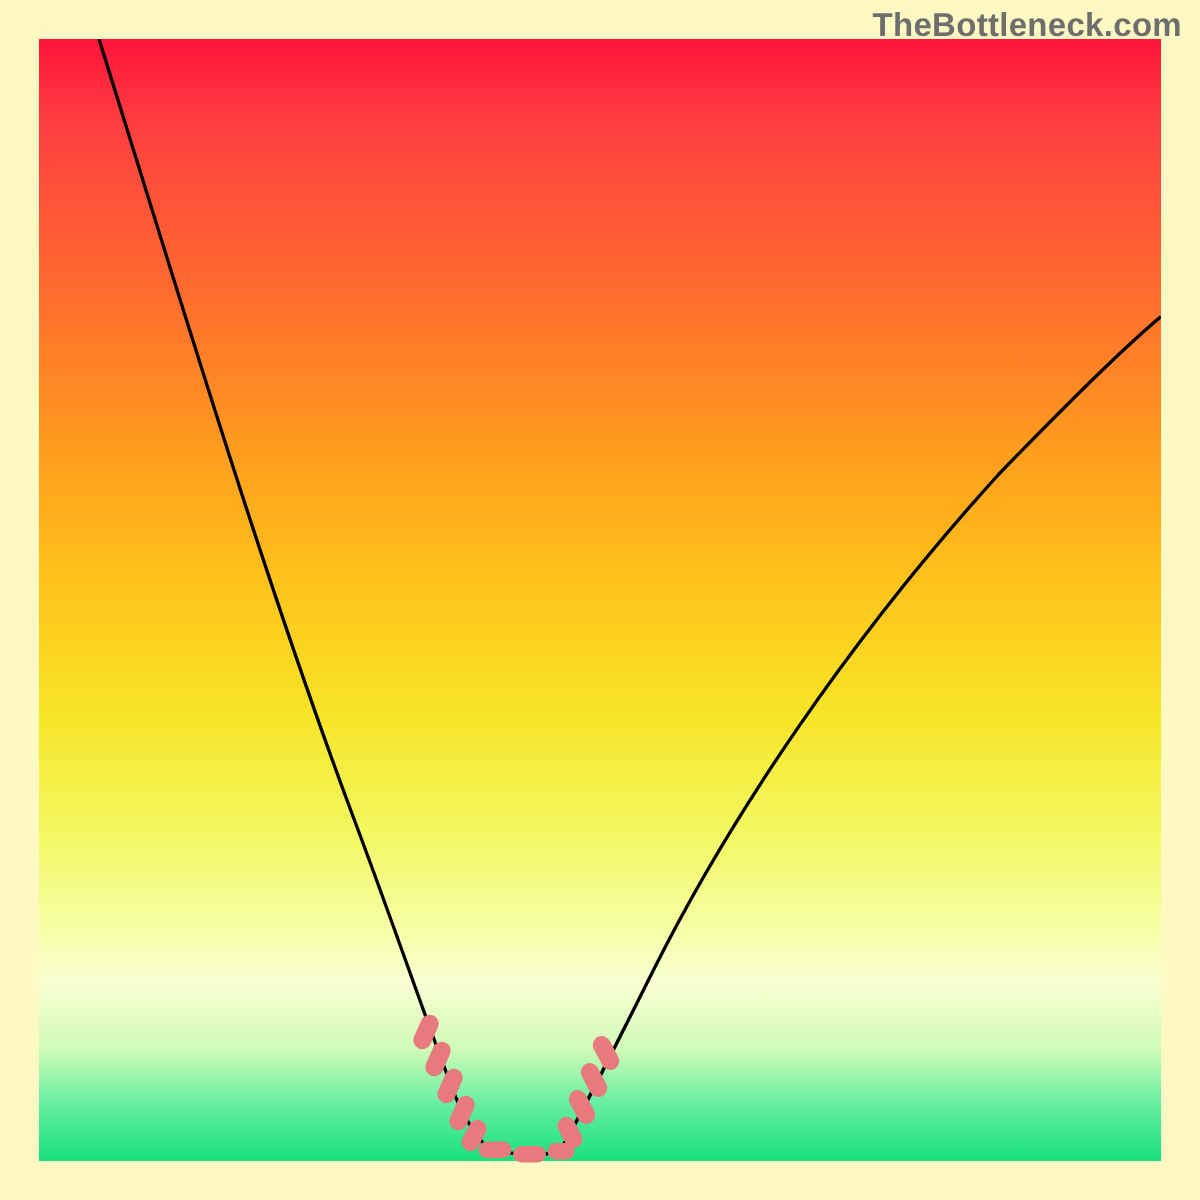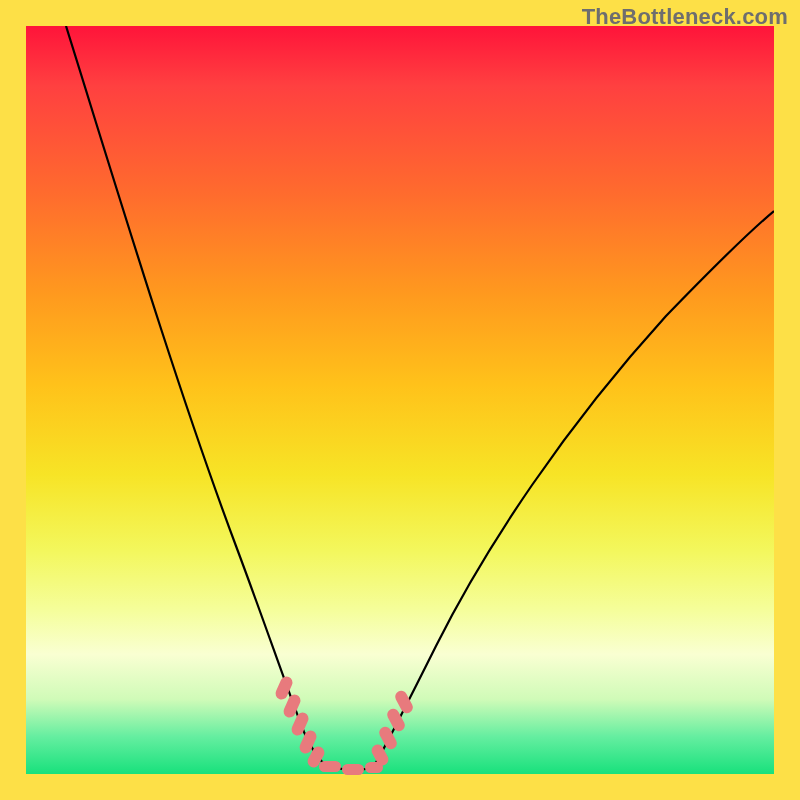--- a/index.html
+++ b/index.html
@@ -7,21 +7,21 @@
     padding: 0;
     width: 800px;
     height: 800px;
     background: #000000;
     overflow: hidden;
   }
   .container {
     position: relative;
     width: 800px;
     height: 800px;
-    background: #fde047;
+    background: #fef9c3;
   }
   .watermark {
     position: absolute;
     top: 4px;
     right: 12px;
     font-family: Arial, Helvetica, sans-serif;
     font-size: 22px;
     font-weight: 600;
     color: #6e6e6e;
     letter-spacing: 0.2px;

